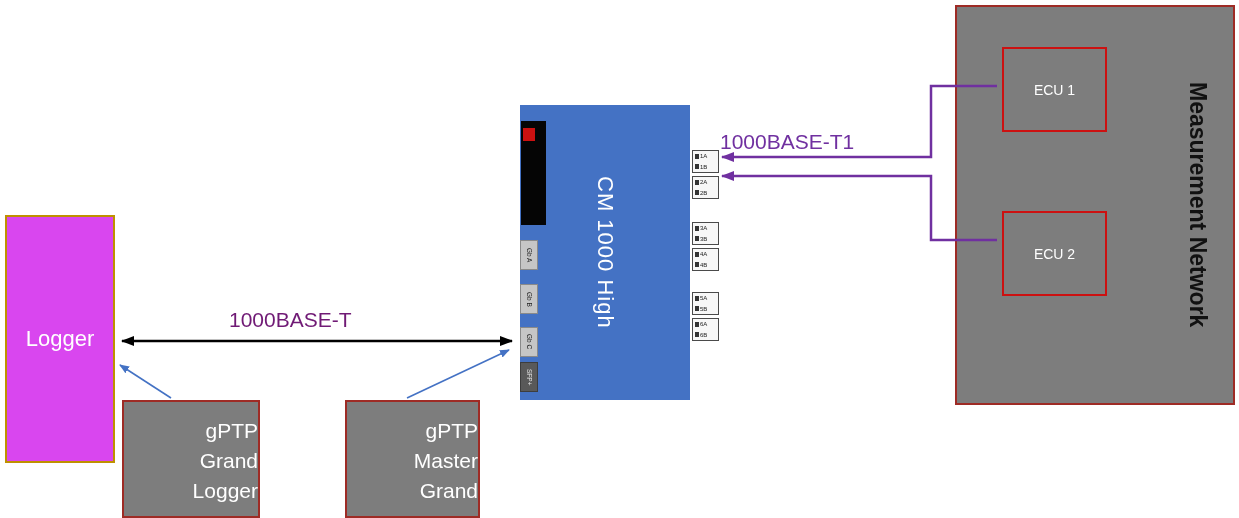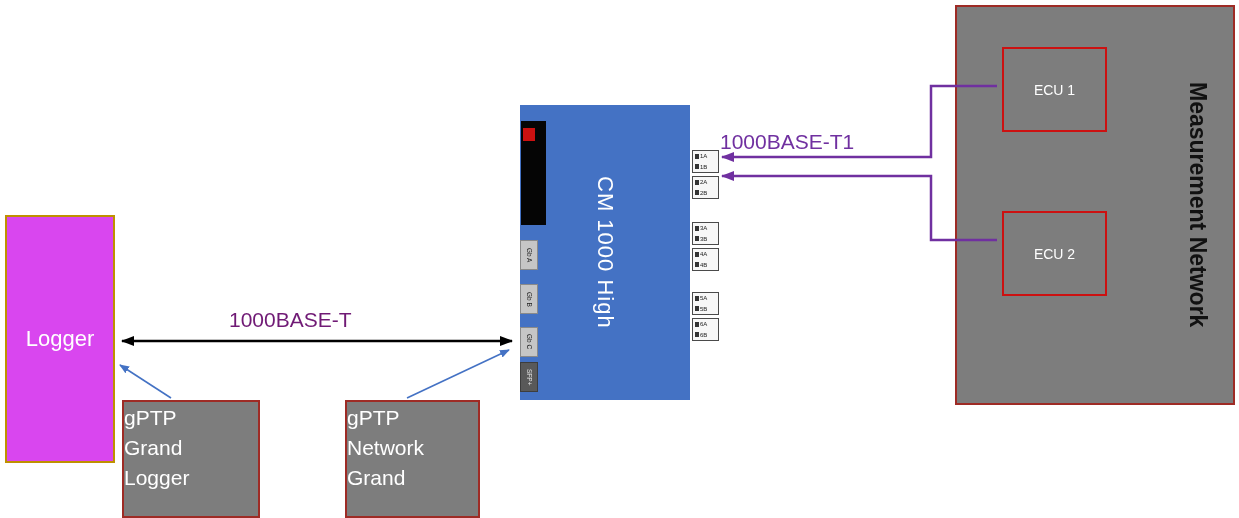--- a/index.html
+++ b/index.html
@@ -28,24 +28,24 @@
     left: 5px; top: 215px; width: 110px; height: 248px;
     border: 2px solid #bf9000;
     font-size: 22px;
   }
 
   .gptp-box {
     position: absolute;
     background: #7d7d7d;
     border: 2px solid #9e2b25;
     color: #ffffff;
-    text-align: left;
+    text-align: right;
     font-size: 21px;
     line-height: 30px;
-    padding-top: 1px;
+    padding-top: 14px;
   }
   .gptp-gm { left: 122px; top: 400px; width: 138px; height: 118px; }
   .gptp-bs { left: 345px; top: 400px; width: 135px; height: 118px; }
 
   
   .mnet {
     position: absolute;
     left: 955px; top: 5px; width: 280px; height: 400px;
     background: #7d7d7d;
     border: 2px solid #9e2b25;
@@ -167,21 +167,21 @@
   </div>
 
   <div class="gptp-box gptp-gm">
     <div>gPTP</div>
     <div>Grand</div>
     <div>Logger</div>
   </div>
 
   <div class="gptp-box gptp-bs">
     <div>gPTP</div>
-    <div>Network</div>
+    <div>Master</div>
     <div>Grand</div>
   </div>
 
   <div class="cm1000">
     <div class="cm-title-wrap">
       <span>CM 1000 High</span>
     </div>
     <div class="screen">
       <div class="screen-led"></div>
     </div>

